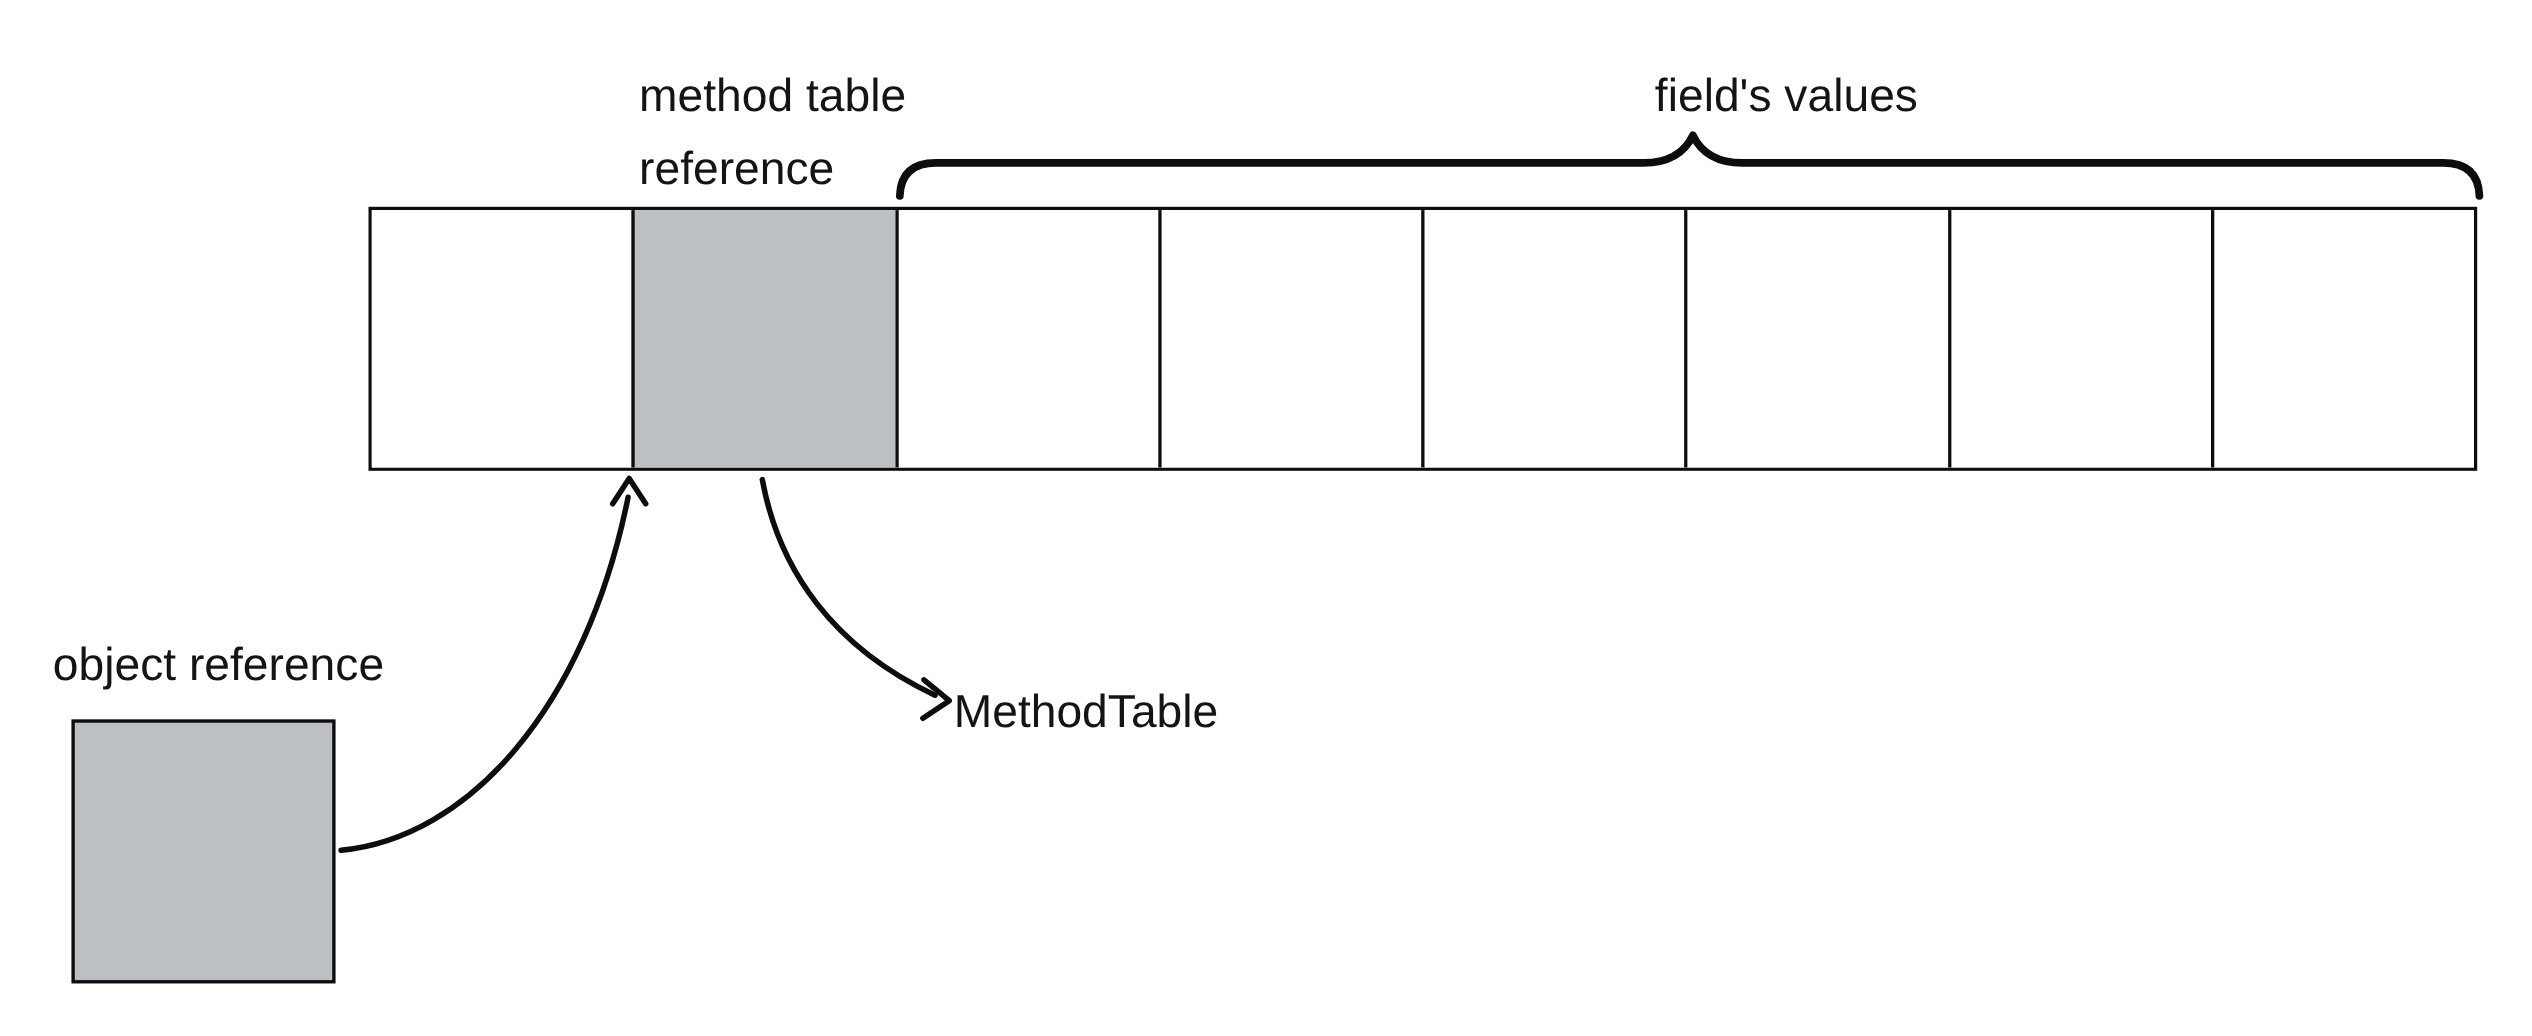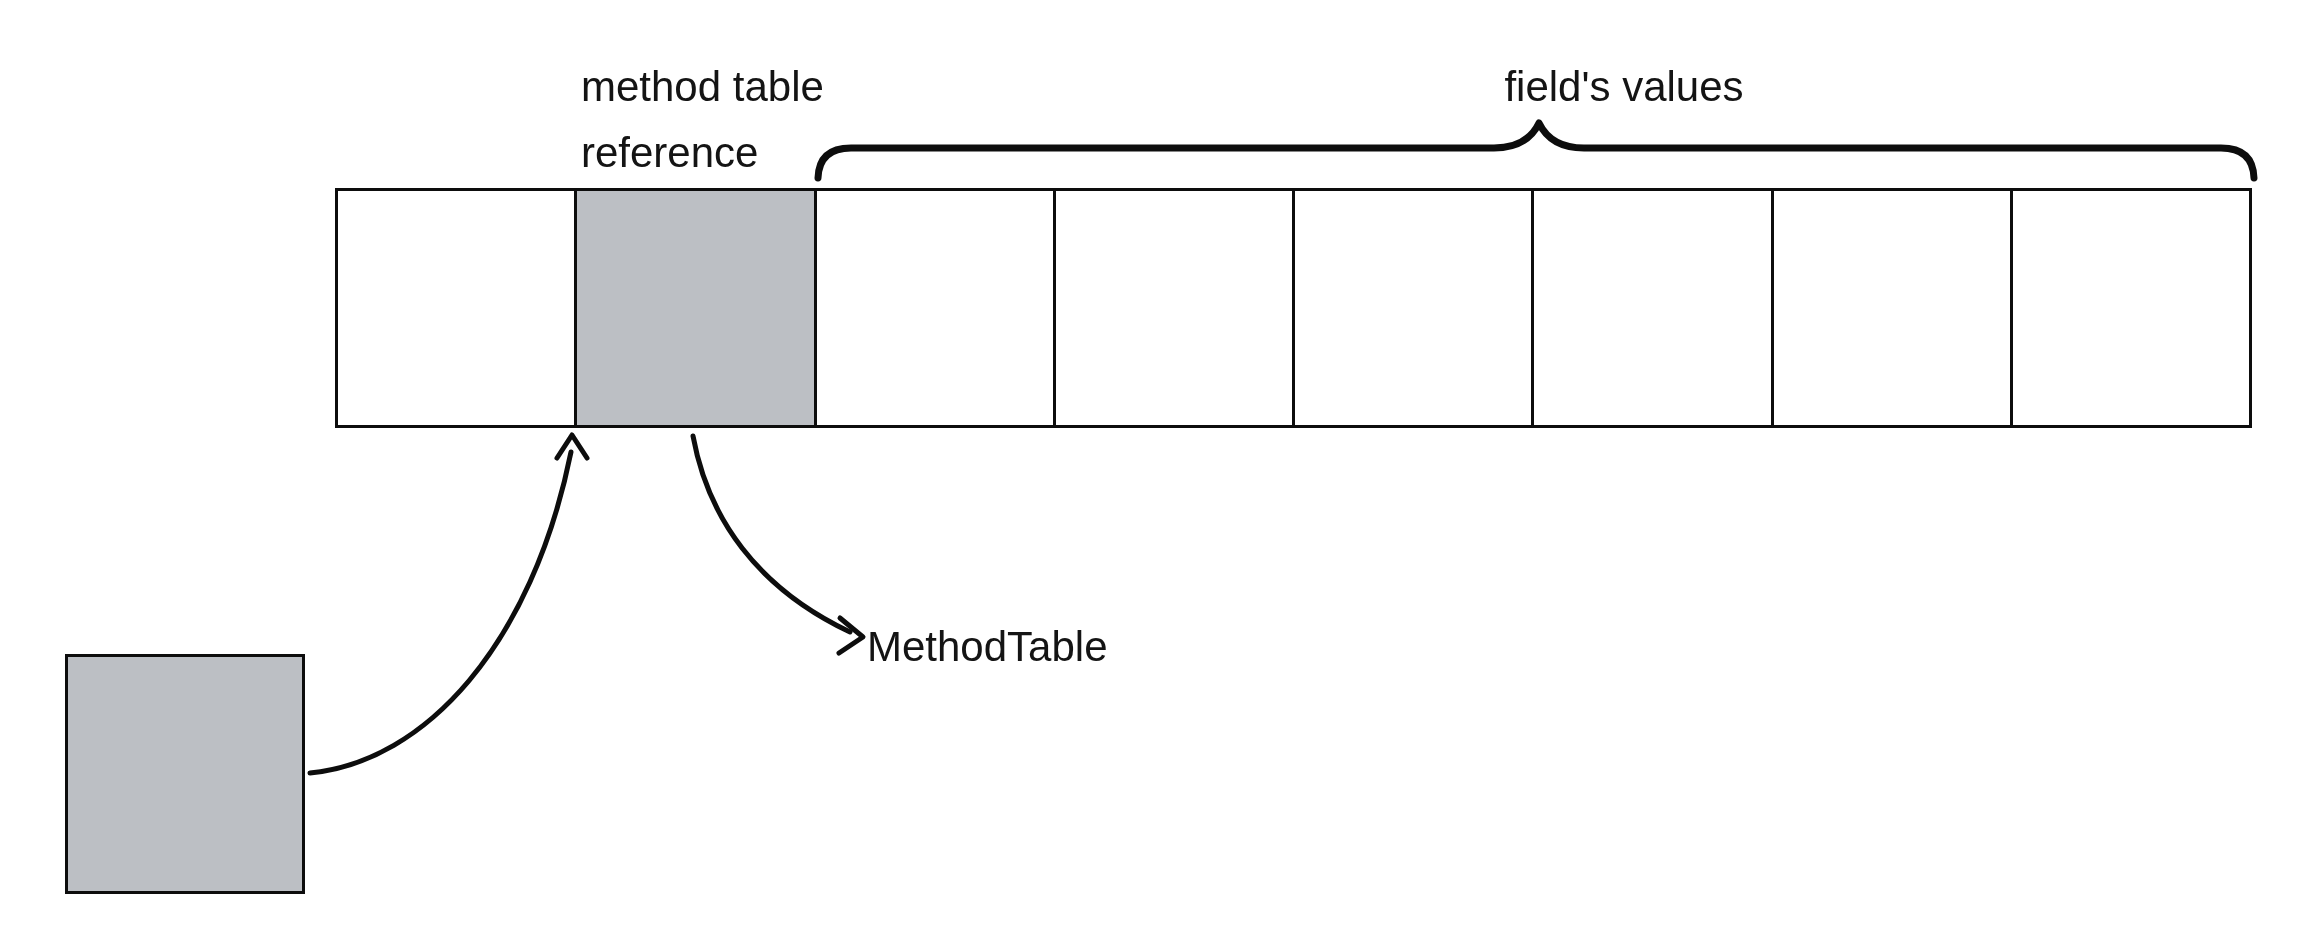--- a/index.html
+++ b/index.html
@@ -79,20 +79,21 @@
 </head>
 <body>
 
 <div class="canvas">
 
   <div class="label label-mtr">method table
 reference</div>
 
   <div class="label label-fv">field's values</div>
 
+  <div class="label label-or">object reference</div>
 
   <div class="label label-mt">MethodTable</div>
 
   <div class="memory-row" id="memory-row">
       <div class="memory-cell"></div>
       <div class="memory-cell highlight"></div>
       <div class="memory-cell"></div>
       <div class="memory-cell"></div>
       <div class="memory-cell"></div>
       <div class="memory-cell"></div>

